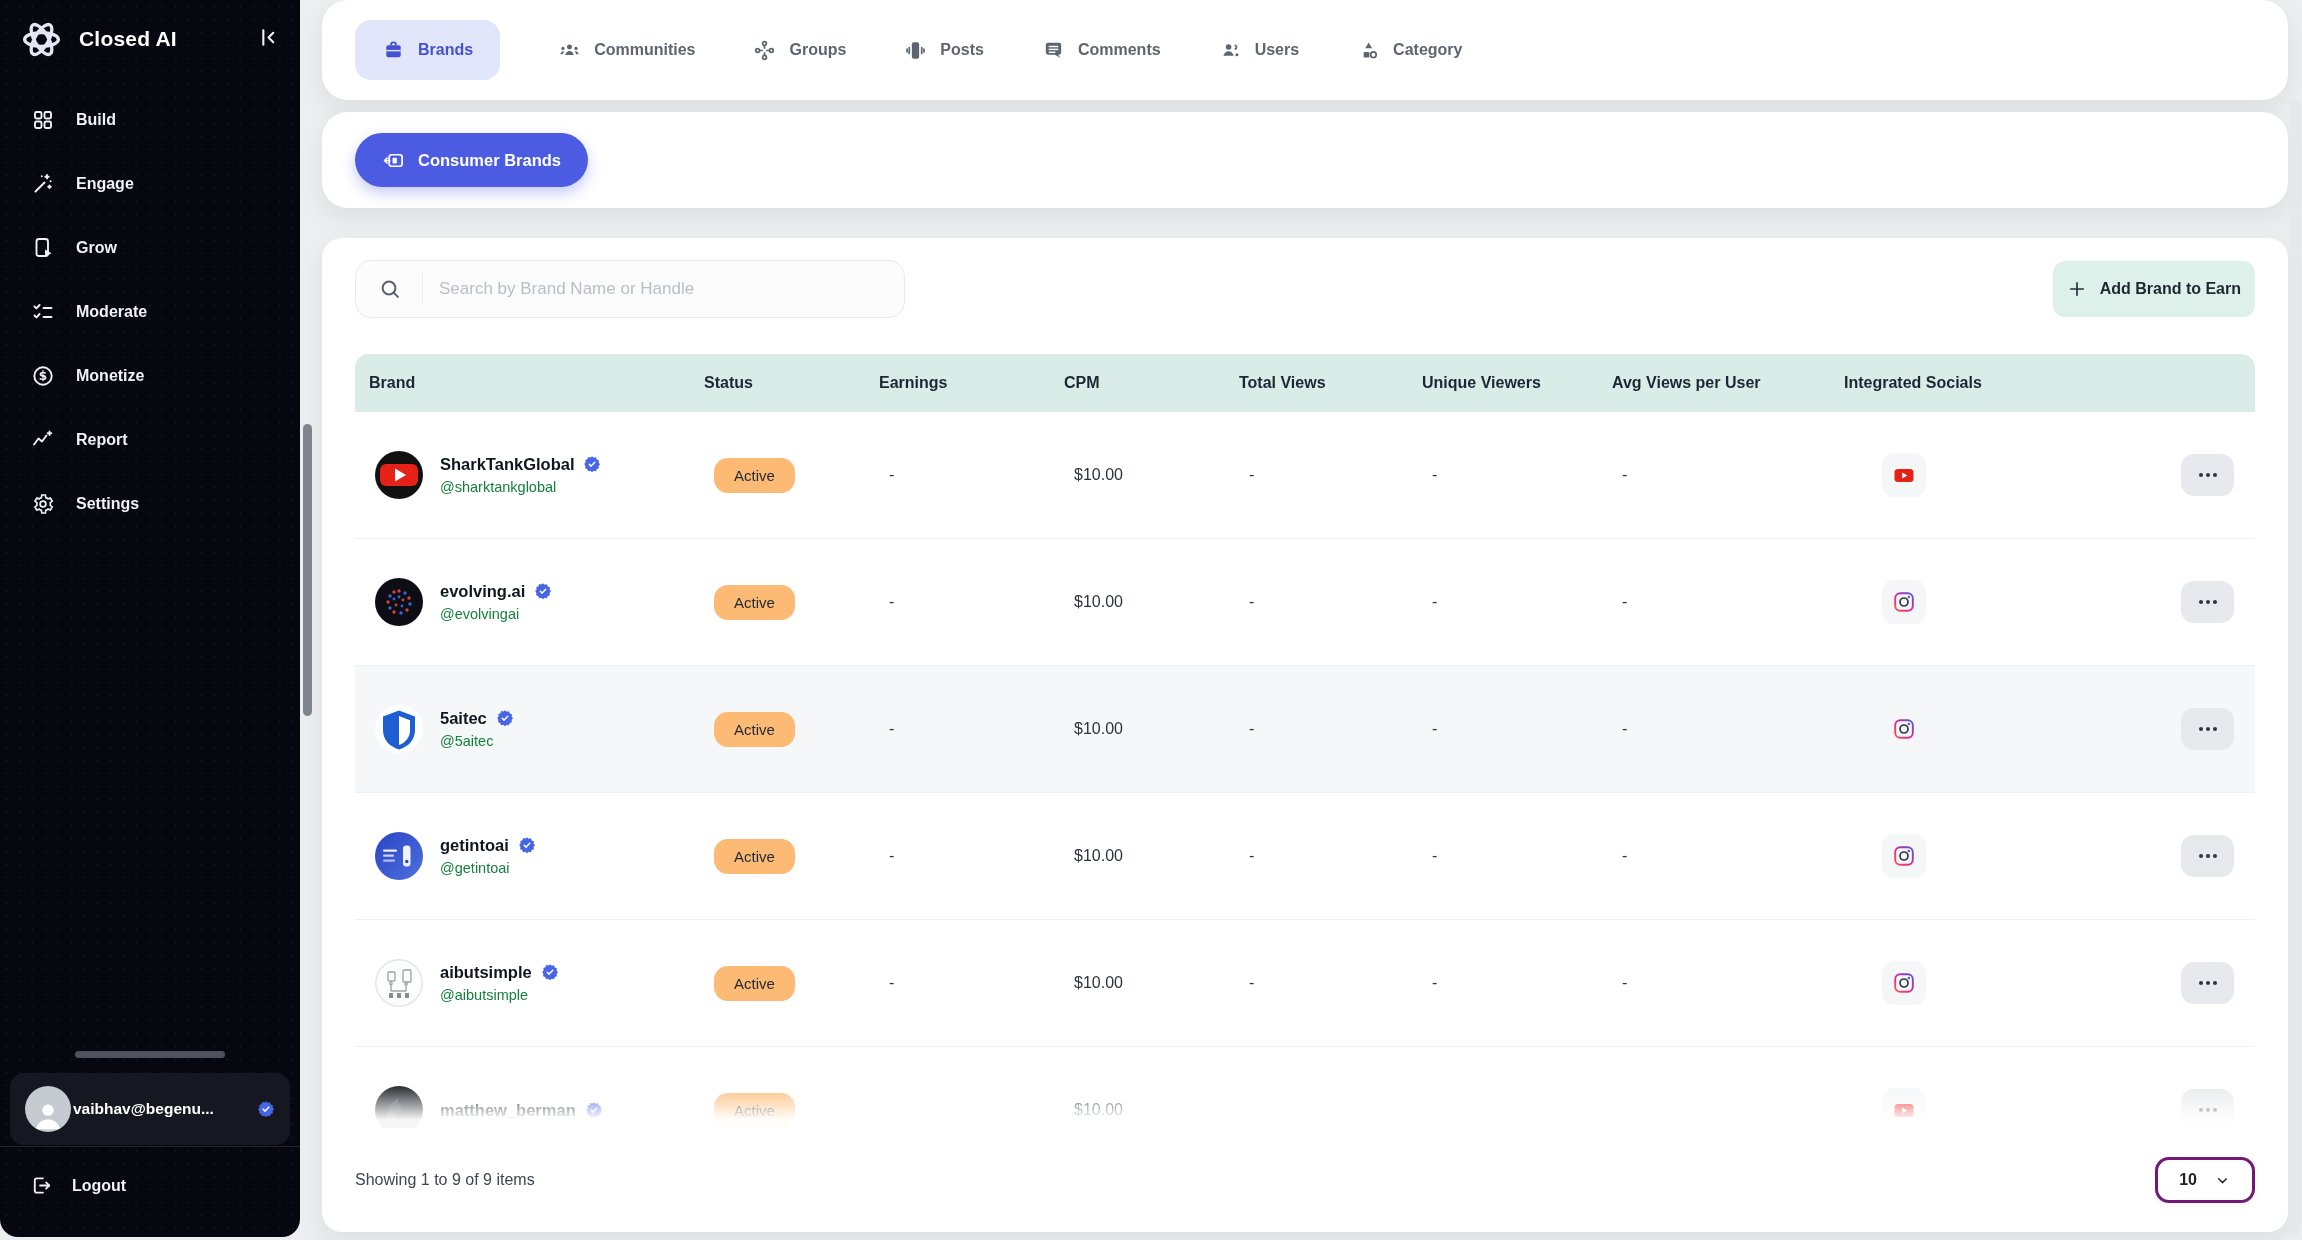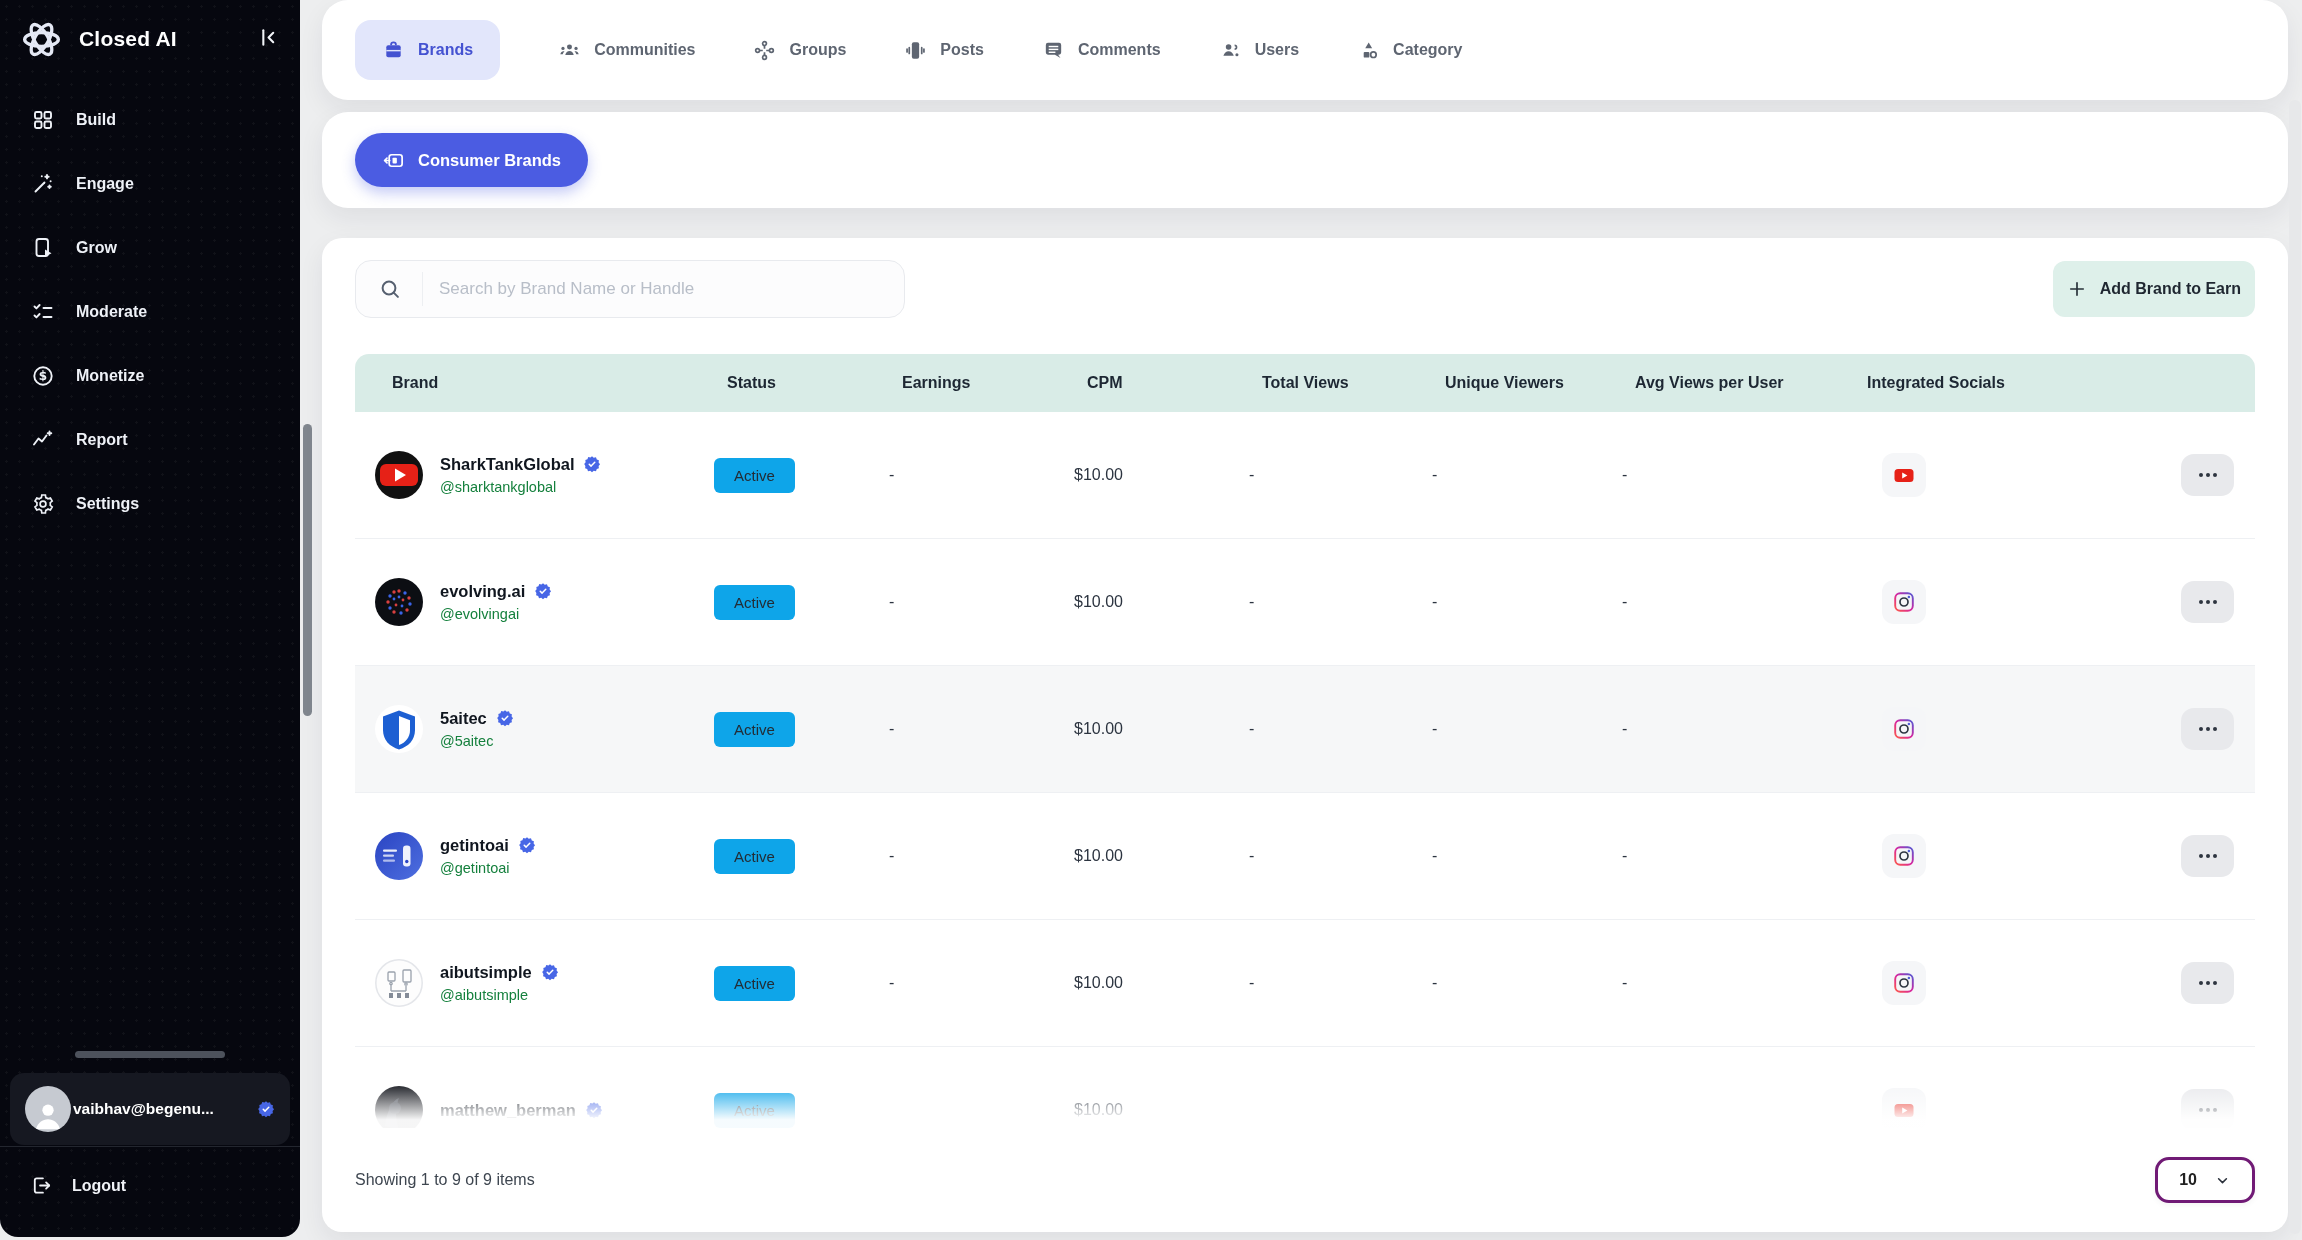--- a/index.html
+++ b/index.html
@@ -66,32 +66,32 @@
   .searchbox input{flex:1;border:none;outline:none;background:transparent;font-size:17px;color:#333;padding:0 16px;font-family:inherit}
   .searchbox input::placeholder{color:#b8bec8}
   .add-btn{display:flex;align-items:center;gap:13px;height:56px;padding:0 14px;border:none;border-radius:12px;
     background:#def0ea;color:#1f2731;font-size:16px;font-weight:600;font-family:inherit;cursor:pointer}
   .add-btn .icon svg{width:20px;height:20px;display:block}
 
   
   :root{--cols:335px 175px 185px 175px 183px 190px 232px 330px 95px}
   .thead{margin:36px 33px 0;height:58px;background:#d9ece7;border-radius:14px 14px 0 0;
     display:grid;grid-template-columns:var(--cols);align-items:center}
-  .th{font-size:16px;font-weight:700;color:#1d2733;padding-left:37px;white-space:nowrap}
+  .th{font-size:16px;font-weight:700;color:#1d2733;padding-left:14px;white-space:nowrap}
   .tbody{margin:0 33px;height:716px;overflow:hidden;position:relative}
   .row{display:grid;grid-template-columns:var(--cols);align-items:center;height:127px;border-bottom:1px solid #eef0f3;background:#fff;cursor:pointer}
   .row.highlight{background:#f6f7f8}
   .cell{padding-left:24px;font-size:16px;color:#2c3440}
   .cell-brand{display:flex;align-items:center;gap:17px;padding-left:20px}
   .avatar,.avatar svg{width:48px;height:48px;display:block;flex:none}
   .brand-lines{display:flex;flex-direction:column;gap:5px}
   .brand-name-line{display:flex;align-items:flex-start;gap:9px}
   .brand-name{font-size:16.5px;font-weight:600;color:#10161f}
   .brand-handle{font-size:14.5px;color:#15803d}
-  .badge{display:inline-block;background:#0ea5e9;color:#232c35;font-size:15px;padding:9px 20px;border-radius:6px}
+  .badge{display:inline-block;background:#fdba74;color:#232c35;font-size:15px;padding:9px 20px;border-radius:14px}
   .cell-socials{display:flex;gap:10px;padding-left:52px}
   .chip{width:44px;height:44px;border-radius:12px;background:#f5f6f8;display:flex;align-items:center;justify-content:center}
   .chip svg{width:24px;height:24px;display:block}
   .cell-actions{display:flex;justify-content:center;padding-left:0}
   .more-btn{width:53px;height:42px;border:none;border-radius:13px;background:#e8e9ec;cursor:pointer;position:relative}
   .more-btn::before{content:"";position:absolute;left:50%;top:50%;width:4px;height:4px;border-radius:50%;
     background:#2e3540;transform:translate(-2px,-2px);box-shadow:-7px 0 0 #2e3540,7px 0 0 #2e3540}
   .fade{position:absolute;left:0;right:0;bottom:0;height:46px;pointer-events:none;
     background:linear-gradient(180deg,rgba(255,255,255,0),rgba(255,255,255,.96) 82%)}
   .tfoot{height:104px;display:flex;align-items:center;justify-content:space-between;padding:0 33px}

